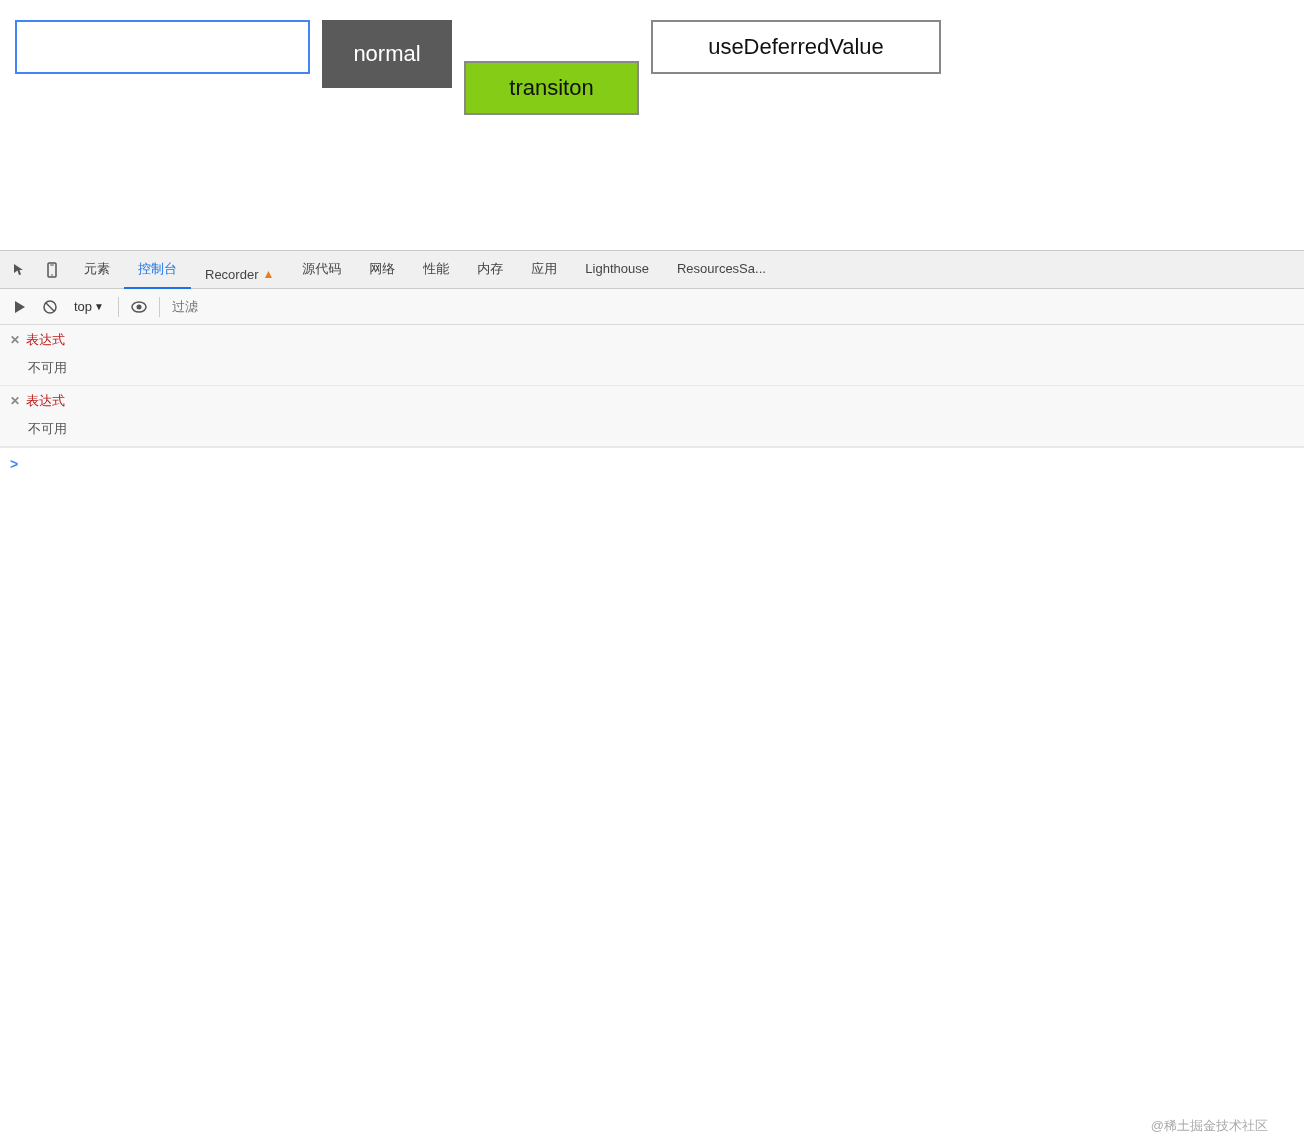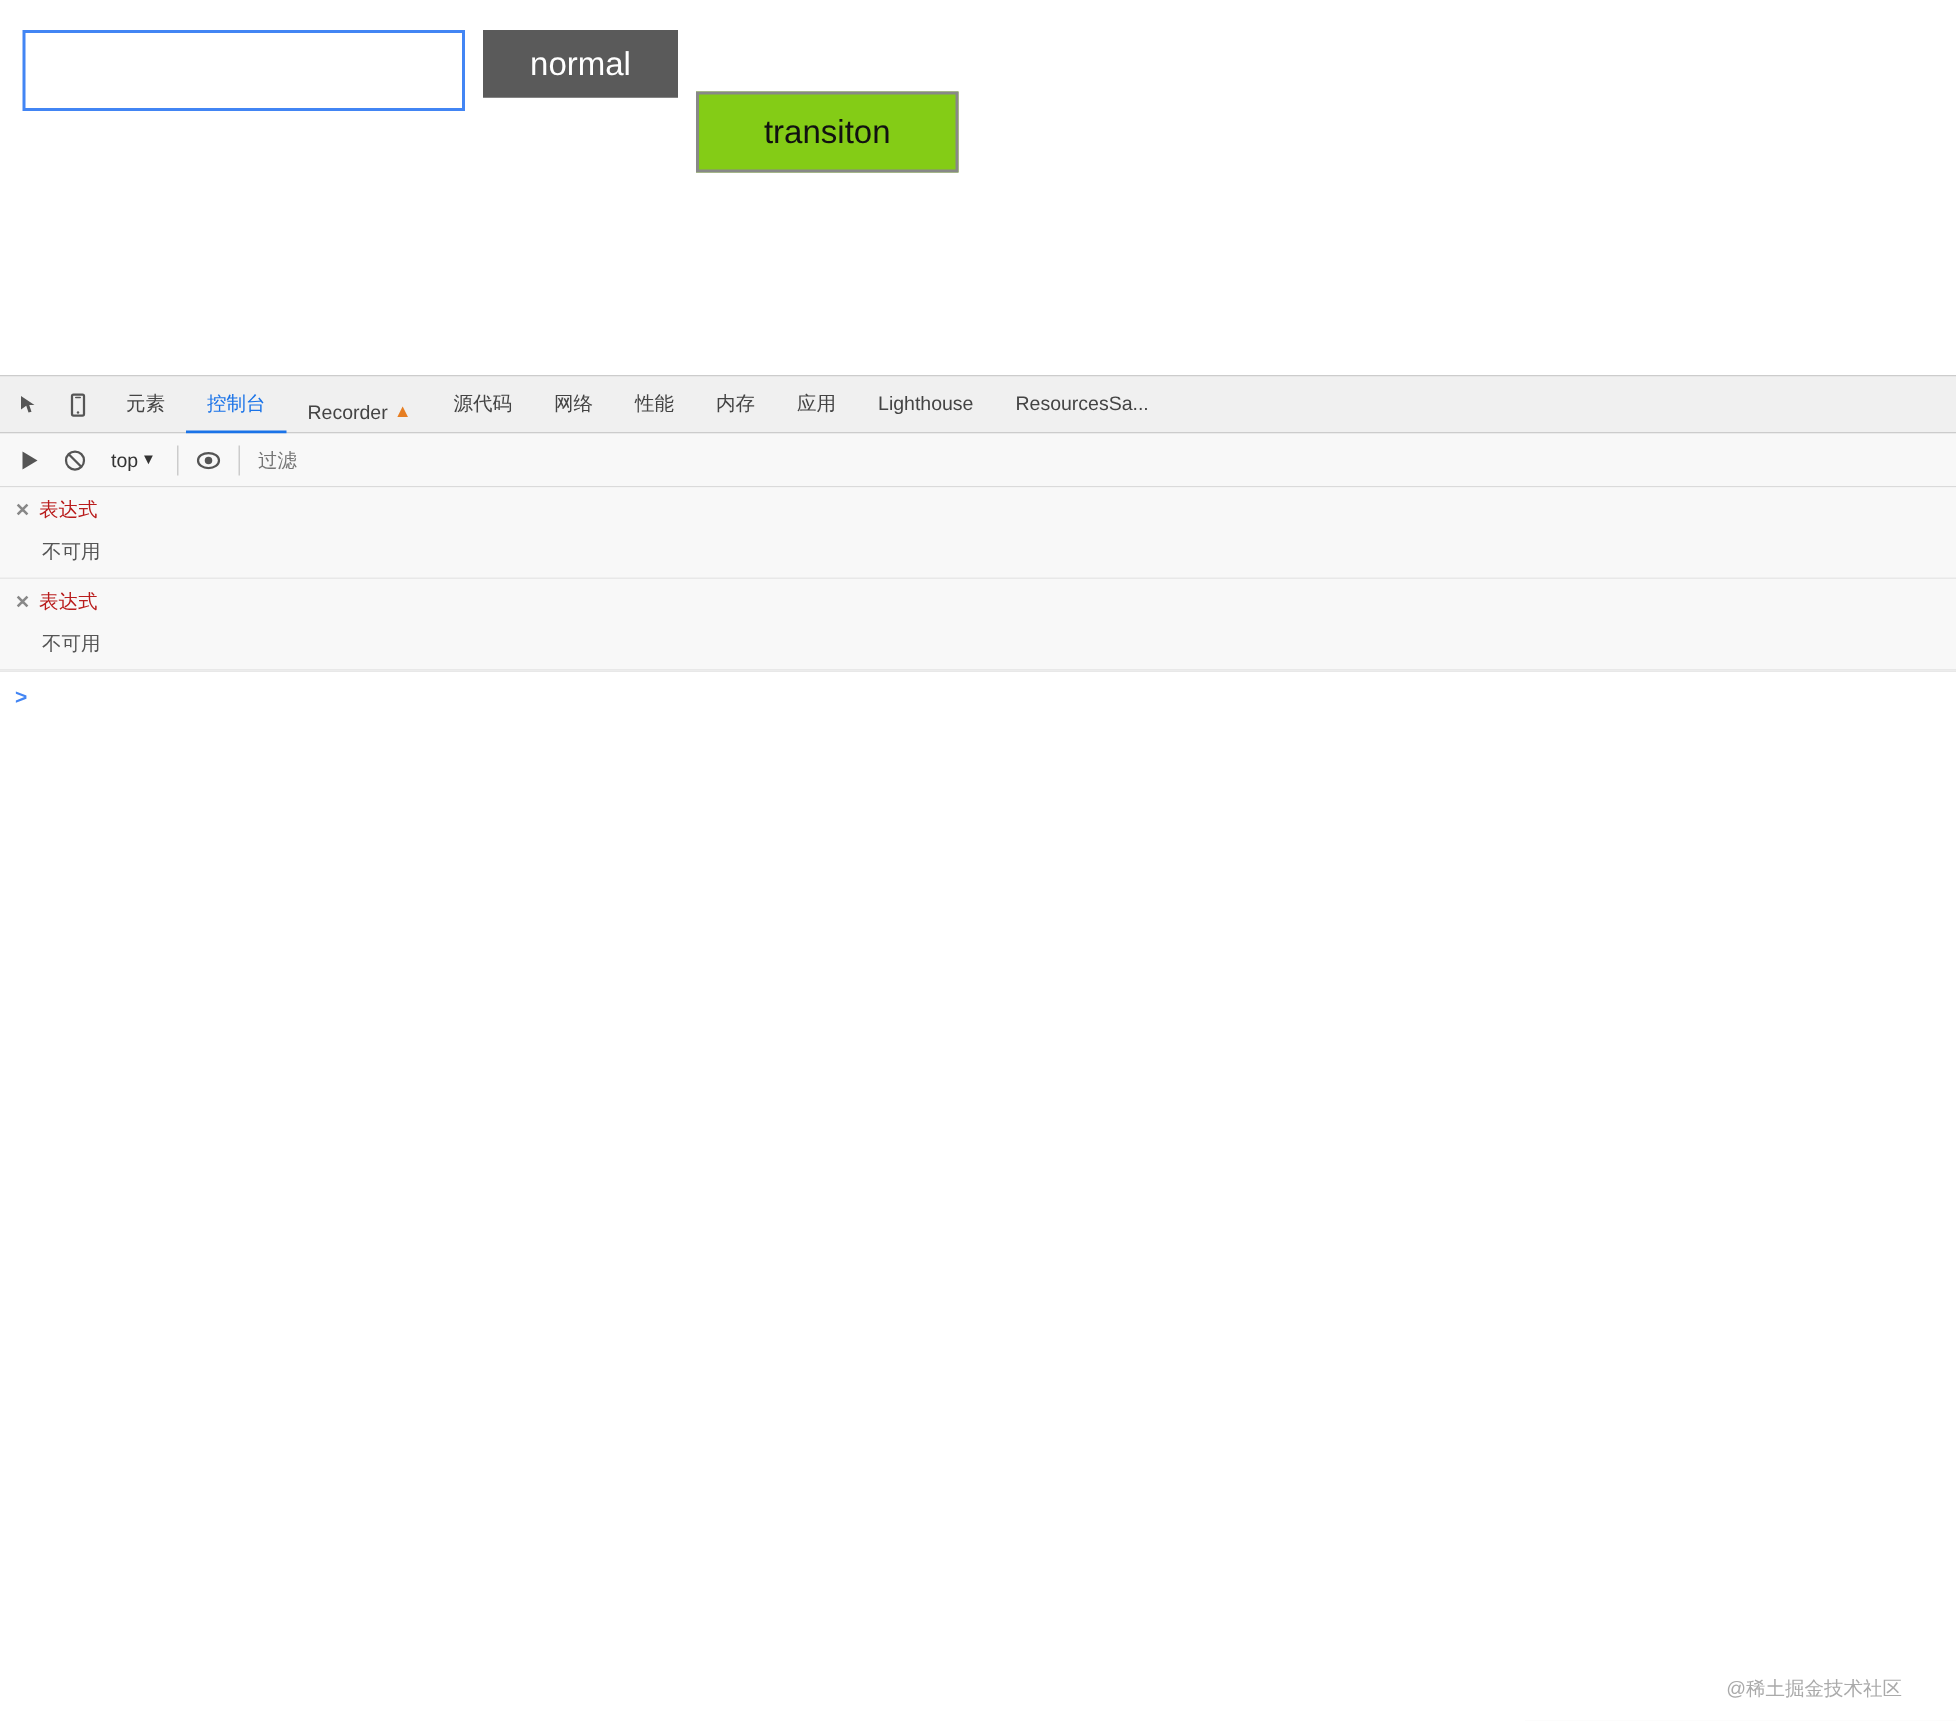--- a/index.html
+++ b/index.html
@@ -34,21 +34,21 @@
       border: 2px solid #4285f4;
       background: #ffffff;
       outline: none;
       font-size: 16px;
       padding: 0 8px;
       cursor: text;
     }
 
     .btn-normal {
       width: 130px;
-      height: 45px;
+      height: 68px;
       background: #5a5a5a;
       border: 2px solid #5a5a5a;
       color: #ffffff;
       font-size: 22px;
       font-weight: 500;
       cursor: pointer;
     }
 
     .btn-transition {
       width: 175px;
@@ -270,20 +270,21 @@
       color: #aaa;
     }
   </style>
 </head>
 <body>
 
 <div class="app-area">
   <input type="text" class="search-input" placeholder="" style="">
   <button class="btn-normal">normal</button>
   <button class="btn-transition">transiton</button>
+  <button class="btn-deferred">useDeferredValue</button>
 </div>
 
 <div class="devtools">
 
   <div class="devtools-tabs">
 
     <button class="devtools-icon-btn" title="Inspect">
 
       <svg width="16" height="16" viewBox="0 0 16 16" fill="none">
         <path d="M2 2L2 11L5.5 8.5L7 13L9 12.5L7.5 8L11 8L2 2Z" fill="#555"></path>

